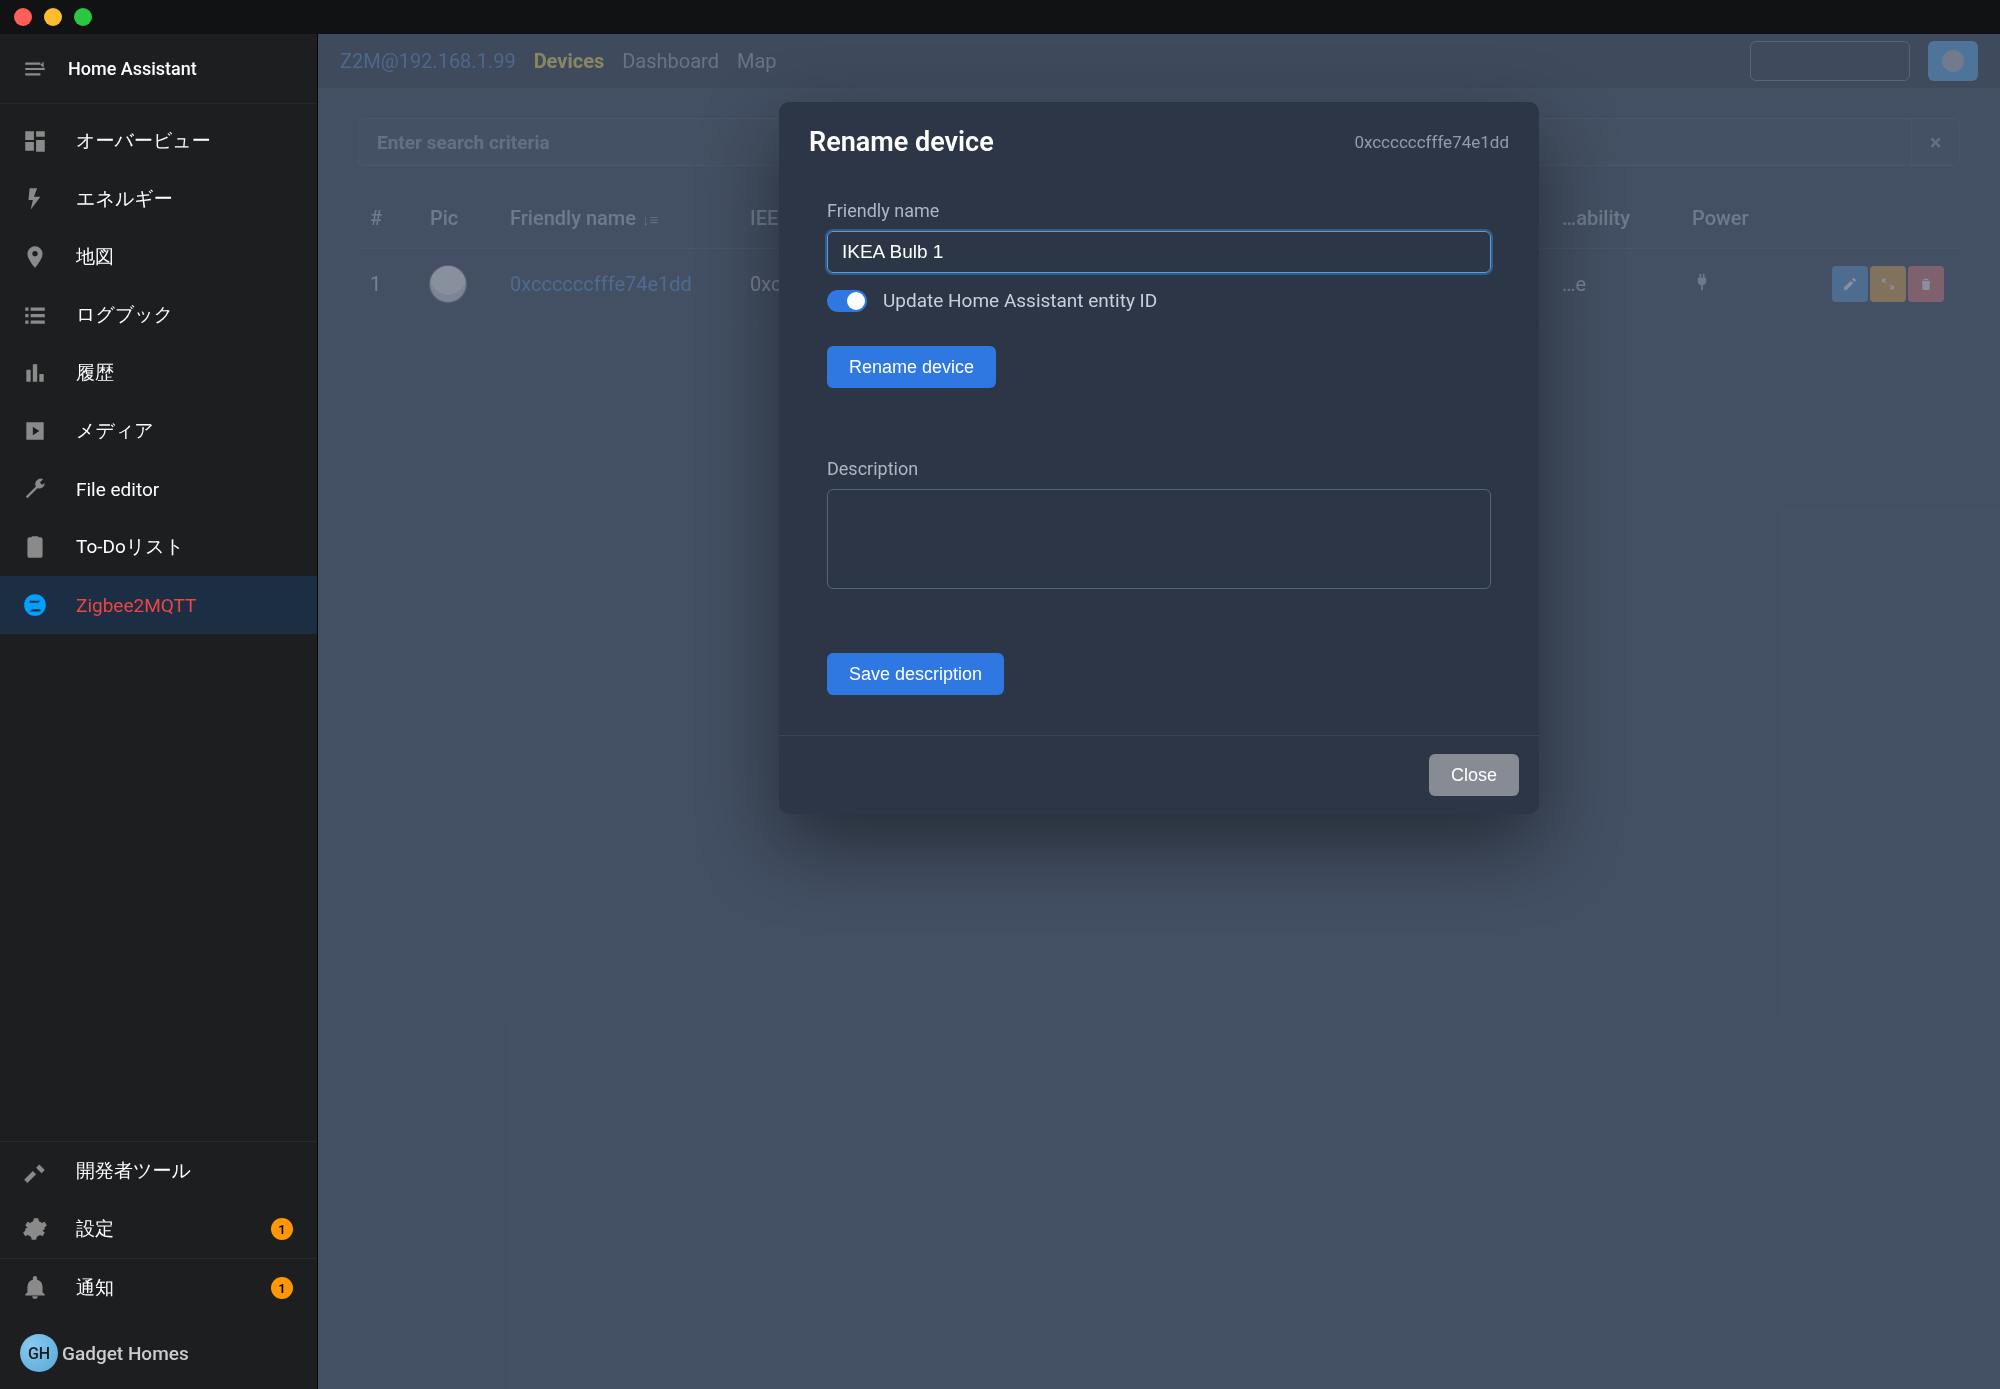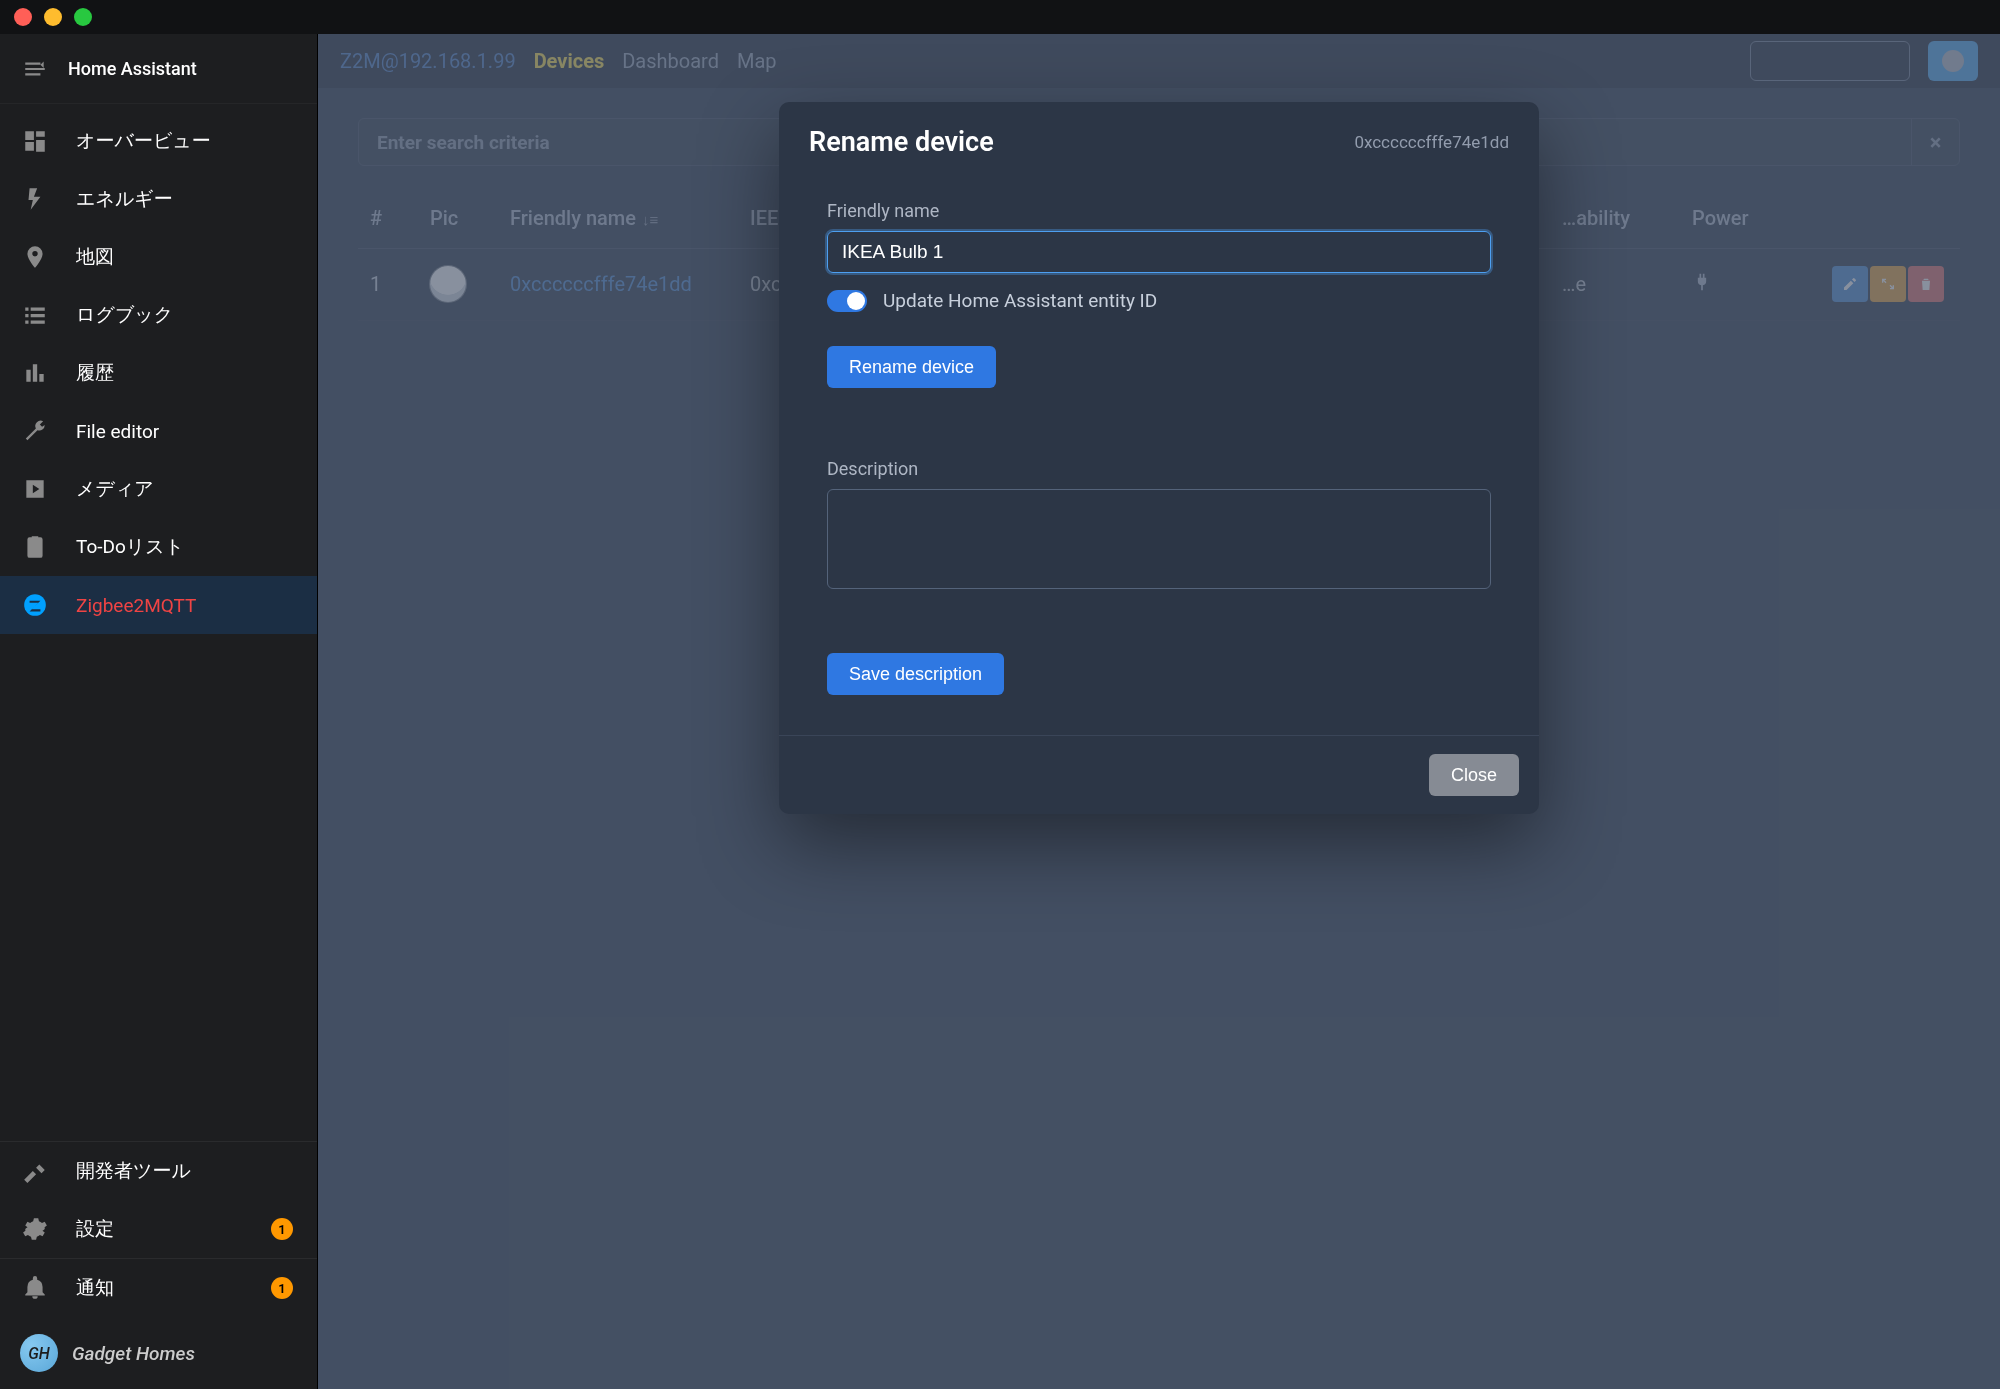--- a/index.html
+++ b/index.html
@@ -57,22 +57,22 @@
   .side-icon { width:26px; height:26px; display:inline-flex; align-items:center; justify-content:center;}
   .side-icon svg { width:26px; height:26px; fill:#8a8a8a;}
   .side-badge {
     position:absolute; right:24px;
     width:22px; height:22px; border-radius:50%;
     background:#ff9800; color:#000; font-size:13px; font-weight:600;
     display:inline-flex; align-items:center; justify-content:center;
   }
   .side-bottom { border-top:1px solid rgba(255,255,255,0.06); }
   .side-user {
-    height:72px; display:flex; align-items:center; padding:0 20px; gap:14px;
-    font-size:19px; font-weight:500;font-style:italic;
+    height:72px; display:flex; align-items:center; padding:0 20px; gap:4px;
+    font-size:19px; font-weight:500;
   }
   .avatar {
     width:38px; height:38px; border-radius:50%;
     background:radial-gradient(circle at 30% 30%,#86c9f0,#5aa7d8);
     display:inline-flex; align-items:center; justify-content:center;
     color:#1c1c1c; font-size:16px; font-weight:500;
   }
 
   
   .main { flex:1; position:relative; background:#2a3647; display:flex; flex-direction:column;}
@@ -236,32 +236,32 @@
           <span class="side-icon">
               <svg viewBox="0 0 24 24">
                 <path d="M4 20V9h4v11zm6 0V4h4v16zm6 0v-7h4v7z"></path>
               </svg>
             </span>
           <span>履歴</span>
         </div>
         <div class="side-item">
           <span class="side-icon">
               <svg viewBox="0 0 24 24">
+                <path d="M4 4h16v16H4zM10 8v8l6-4z"></path>
+              </svg>
+            </span>
+          <span>メディア</span>
+        </div>
+        <div class="side-item">
+          <span class="side-icon">
+              <svg viewBox="0 0 24 24">
                 <path d="M21 6.5a5 5 0 0 1-6.7 4.7L5 20.5 3.5 19l9.3-9.3A5 5 0 0 1 19.5 3l-3 3 2 2z"></path>
               </svg>
             </span>
           <span>File editor</span>
-        </div>
-        <div class="side-item">
-          <span class="side-icon">
-              <svg viewBox="0 0 24 24">
-                <path d="M4 4h16v16H4zM10 8v8l6-4z"></path>
-              </svg>
-            </span>
-          <span>メディア</span>
         </div>
         <div class="side-item">
           <span class="side-icon">
               <svg viewBox="0 0 24 24">
                 <path d="M7 3h10a2 2 0 0 1 2 2v15a2 2 0 0 1-2 2H7a2 2 0 0 1-2-2V5a2 2 0 0 1 2-2zm2-1h6v3H9z"></path>
               </svg>
             </span>
           <span>To-Doリスト</span>
         </div>
         <div class="side-item active">

